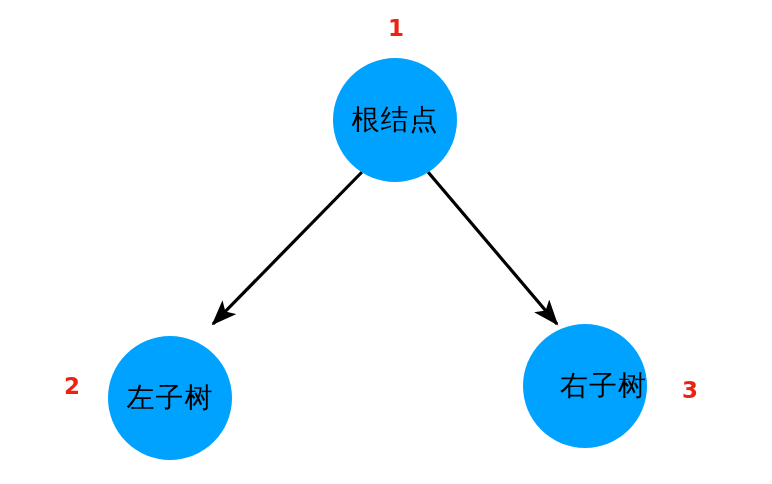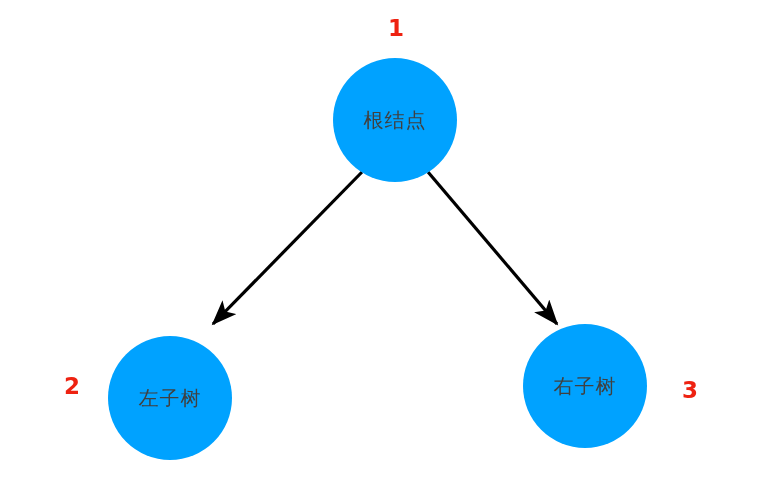--- a/index.html
+++ b/index.html
@@ -28,22 +28,22 @@
   }
   .node {
     position: absolute;
     border-radius: 50%;
     display: flex;
     align-items: center;
     justify-content: center;
     box-sizing: border-box;
   }
   .node-label {
-    color: #404040;
-    font-size: 20px;
+    color: #000000;
+    font-size: 28px;
     line-height: 1;
     letter-spacing: 1px;
     white-space: nowrap;
     font-weight: 400;
   }
   .num-label {
     position: absolute;
     font-size: 23px;
     font-weight: bold;
     line-height: 1;
@@ -68,21 +68,21 @@
   </svg>
 
   <div class="node" style="left:333px; top:58px; width:124px; height:124px; background:#00A2FF;">
     <span class="node-label">根结点</span>
   </div>
 
   <div class="node" style="left:108px; top:336px; width:124px; height:124px; background:#00A2FF;">
     <span class="node-label">左子树</span>
   </div>
 
-  <div class="node" style="left:523px; top:324px; width:124px; height:124px; background:#00A2FF;">
+  <div class="node" style="left:523px; top:324px; width:124px; height:124px; background:#00A2FF;justify-content:flex-end;">
     <span class="node-label">右子树</span>
   </div>
 
   <div class="num-label" style="left:396px; top:28px; color:#EE2211;">1</div>
 
   <div class="num-label" style="left:72px; top:386px; color:#EE2211;">2</div>
 
   <div class="num-label" style="left:690px; top:390px; color:#EE2211;">3</div>
 
 </div>

